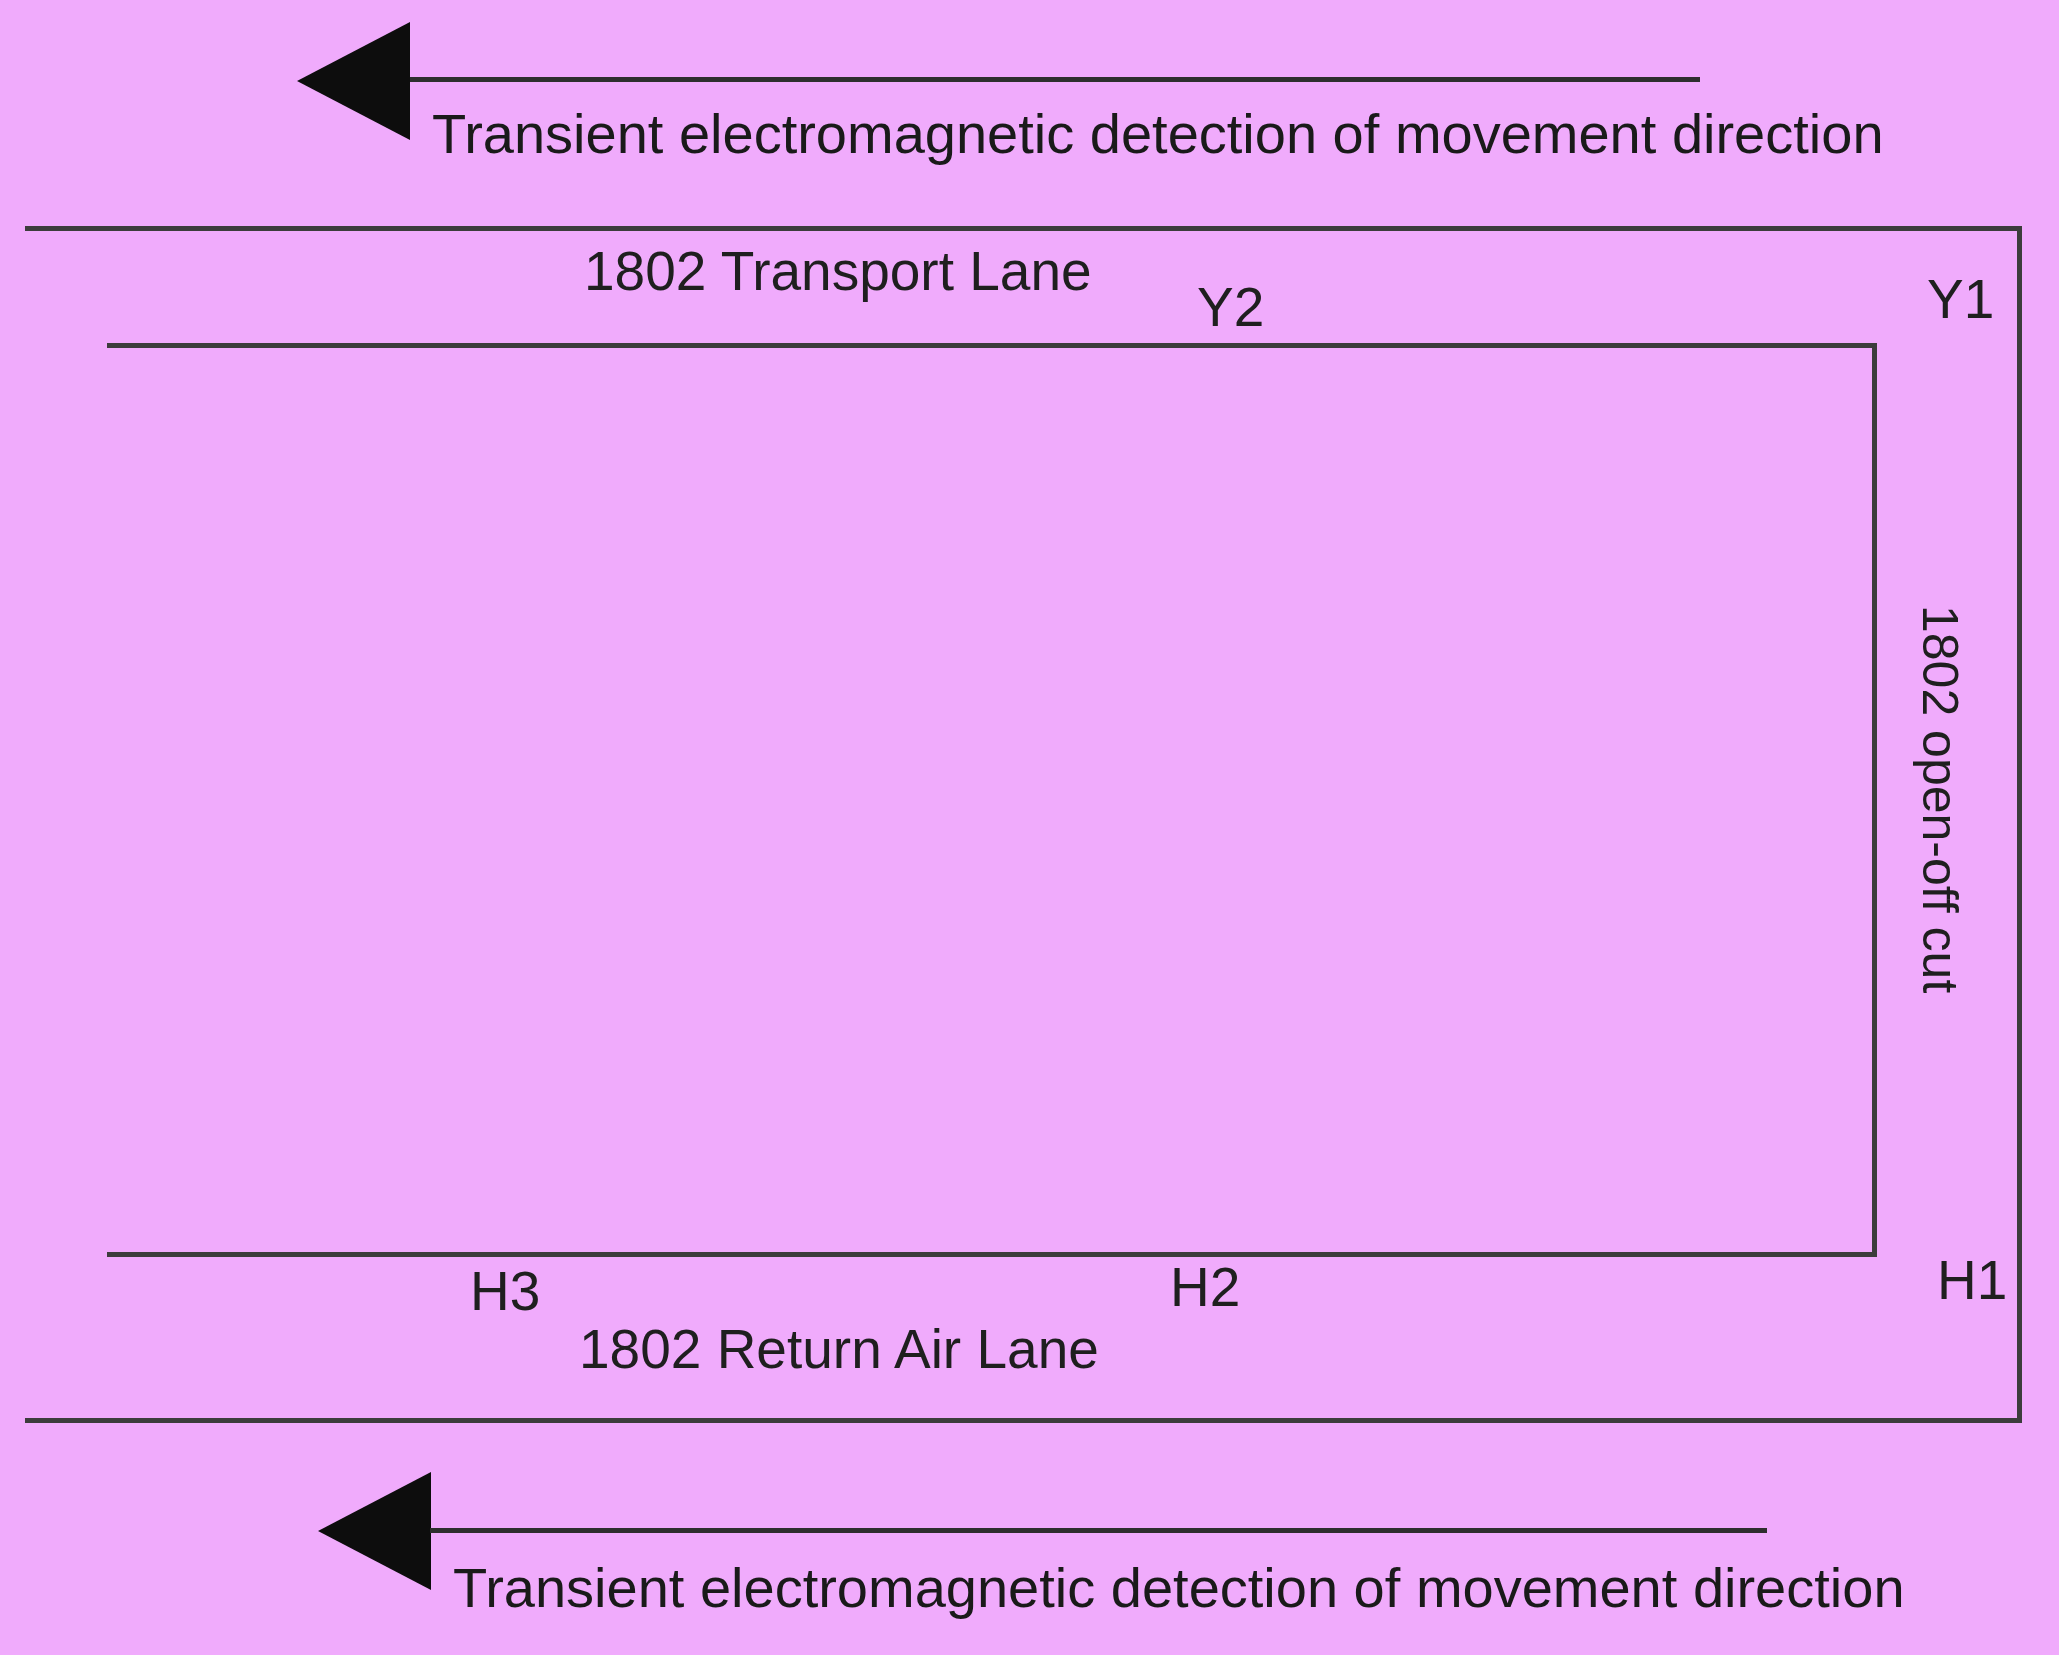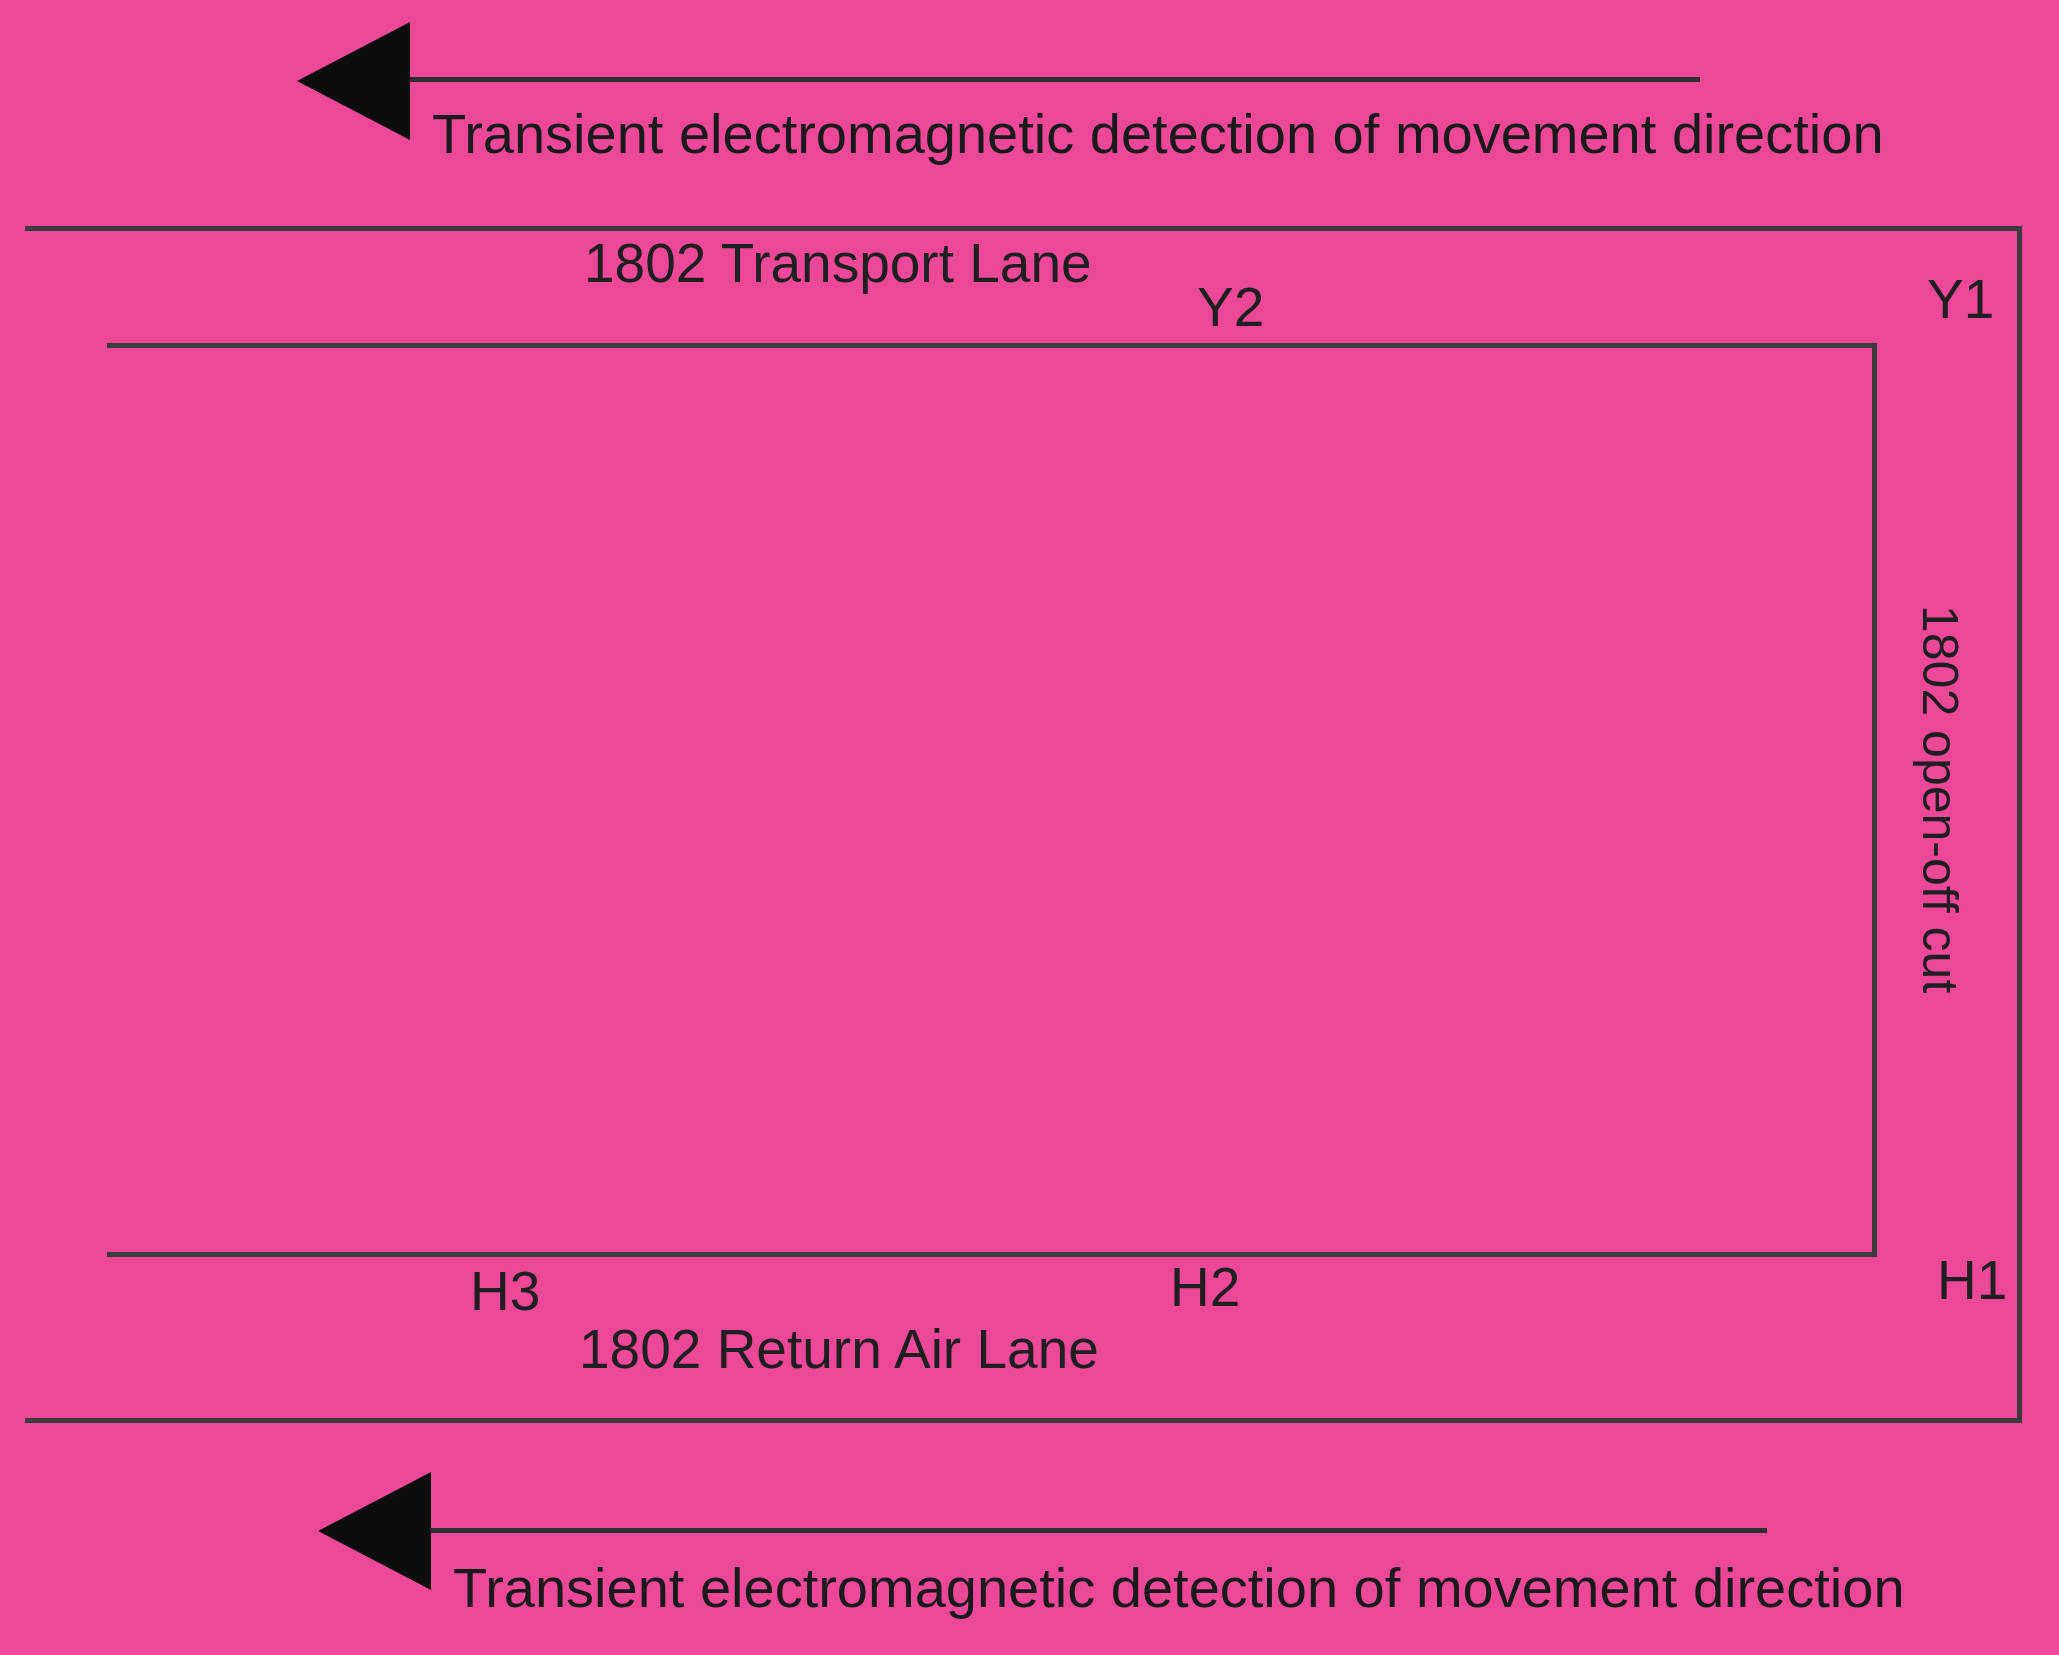--- a/index.html
+++ b/index.html
@@ -4,21 +4,21 @@
 <style>
   html, body {
     margin: 0;
     padding: 0;
     background: #ffffff;
   }
   #canvas {
     position: relative;
     width: 2059px;
     height: 1655px;
-    background: #ec4899;
+    background: #f0abfc;
     overflow: hidden;
     font-family: "Liberation Sans", sans-serif;
     color: #1f1f1f;
   }
   .hline {
     position: absolute;
     background: #3c3c3c;
     height: 5px;
   }
   .vline {
@@ -79,21 +79,21 @@
     <div class="vline" style="left:2017px; top:226px; height:1197px;"></div>
     <div class="hline" style="left:25px; top:1418px; width:1997px;"></div>
   </div>
 
   <div>
     <div class="hline" style="left:107px; top:343px; width:1770px;"></div>
     <div class="vline" style="left:1872px; top:343px; height:914px;"></div>
     <div class="hline" style="left:107px; top:1252px; width:1770px;"></div>
   </div>
 
-  <div class="label" style="left:584px; top:232px;">1802 Transport Lane</div>
+  <div class="label" style="left:584px; top:240px;">1802 Transport Lane</div>
 
   <div class="label" style="left:542px; top:1318px;margin-left:37px;">1802 Return Air Lane</div>
 
   <div class="vert-label" style="left:1912px; top:605px;">1802 open-off cut</div>
 
   <div class="label" style="left:1197px; top:276px;">Y2</div>
 
   <div class="label" style="left:1888px; top:268px;margin-left:39px;">Y1</div>
 
   <div class="label" style="left:470px; top:1260px;text-align:right;">H3</div>

